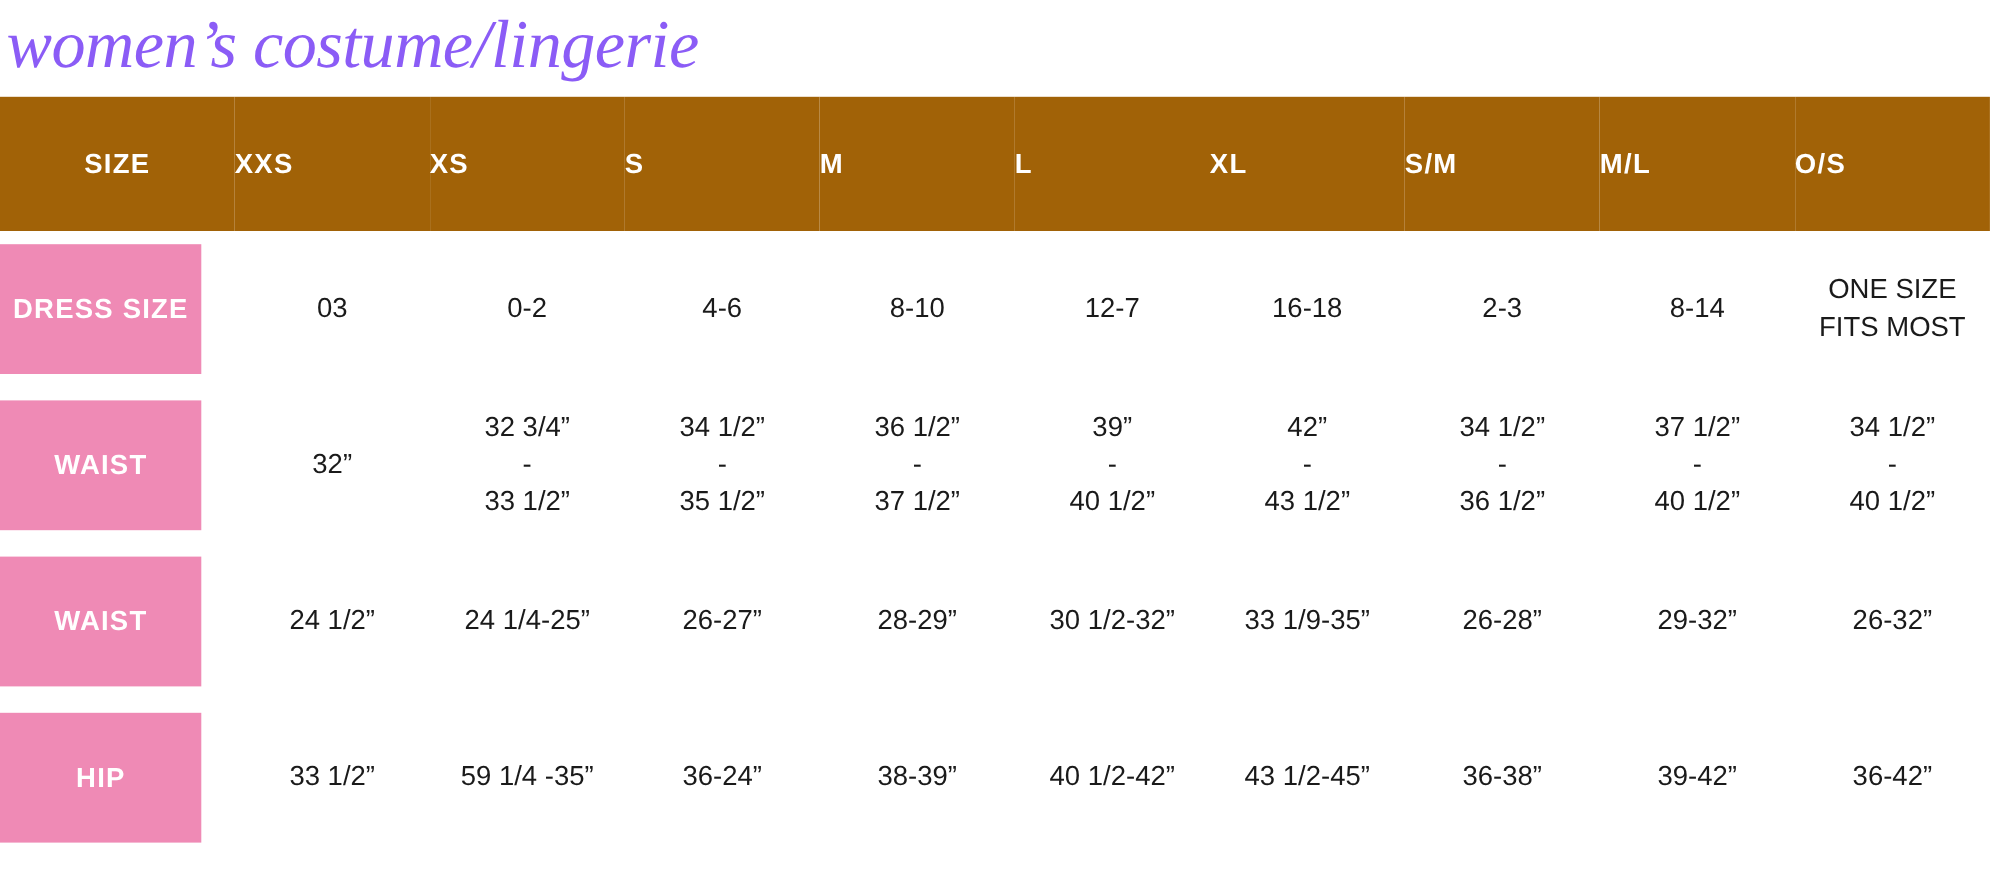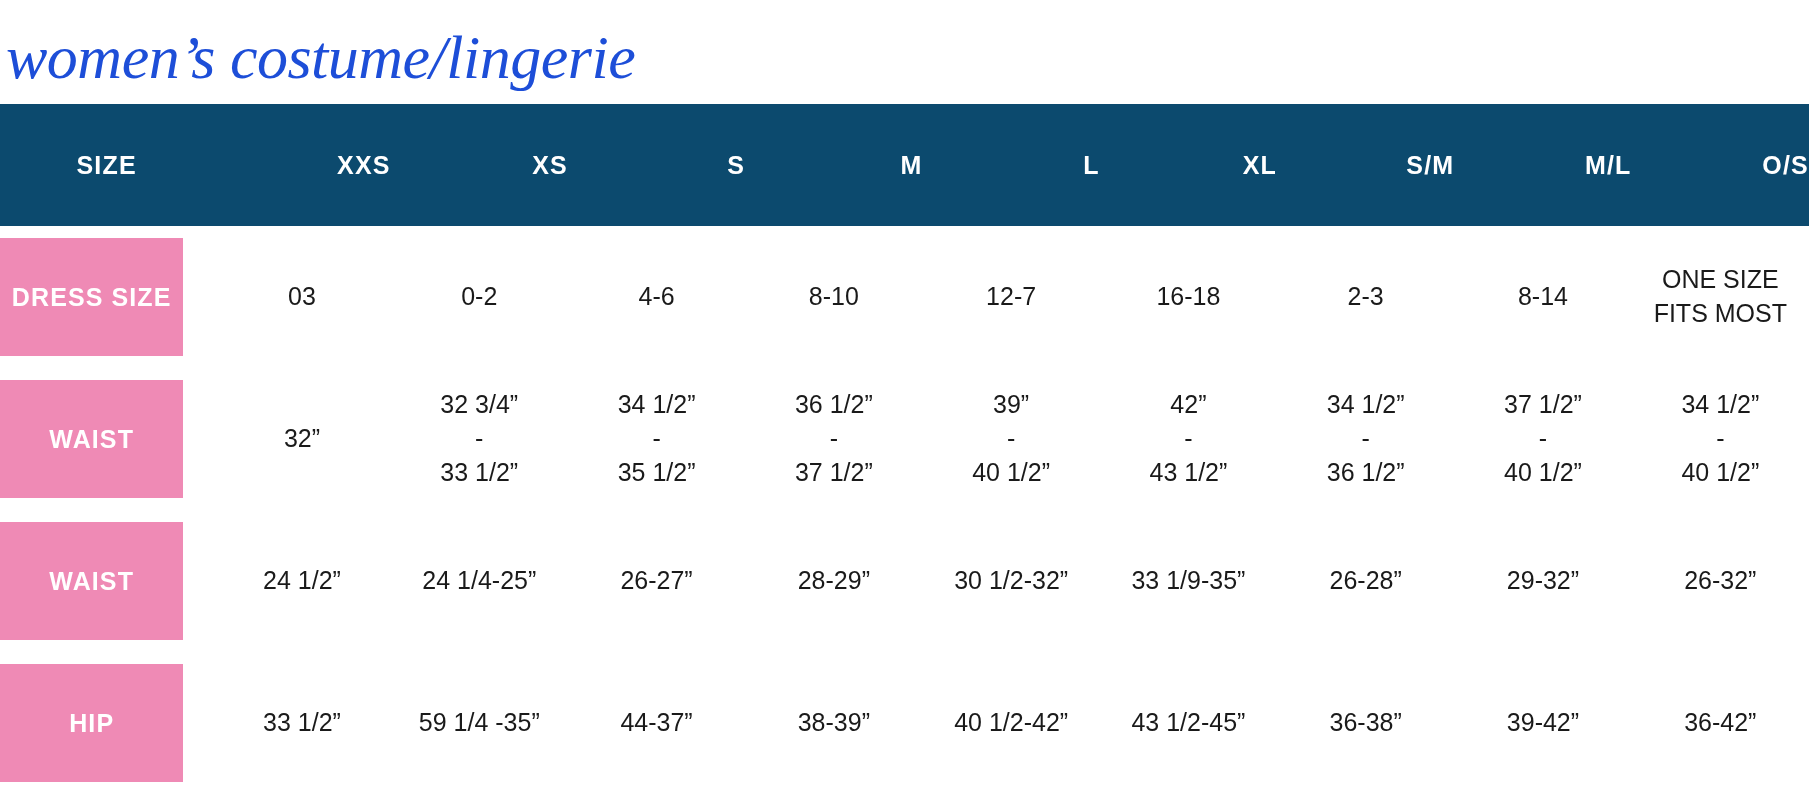--- a/index.html
+++ b/index.html
@@ -17,45 +17,45 @@
     position: relative;
     width: 1809px;
     height: 800px;
     background: #ffffff;
   }
   .title {
     font-family: "Liberation Serif", serif;
     font-style: italic;
     font-size: 62px;
     line-height: 1;
-    color: #1d4ed8;
-    padding: 26px 0 0 6px;
+    color: #8b5cf6;
+    padding: 10px 0 0 6px;
     letter-spacing: -0.5px;
     white-space: nowrap;
   }
   table.size-chart {
     border-collapse: collapse;
     width: 1809px;
     table-layout: fixed;
     margin-top: 16px;
   }
   table.size-chart col.label-col { width: 207px; }
   table.size-chart col.data-col { width: 172px; }
 
   thead tr.header-row {
-    background: #0c4a6e;
+    background: #a16207;
   }
   thead th {
     color: #ffffff;
     font-size: 25px;
     font-weight: bold;
     letter-spacing: 1.2px;
     height: 122px;
     vertical-align: middle;
-    text-align: right;
+    text-align: left;
     padding: 0;
   }
   thead th.size-header {
     text-align: center;
   }
 
   tbody tr {
     height: 142px;
   }
   tbody td.row-label {
@@ -195,21 +195,21 @@
         <td class="cell">29-32”</td>
         <td class="cell">26-32”</td>
       </tr>
 
       <tr>
         <td class="row-label">
           <span class="label-box">HIP</span>
         </td>
         <td class="cell">33 1/2”</td>
         <td class="cell">59 1/4 -35”</td>
-        <td class="cell">44-37”</td>
+        <td class="cell">36-24”</td>
         <td class="cell">38-39”</td>
         <td class="cell">40 1/2-42”</td>
         <td class="cell">43 1/2-45”</td>
         <td class="cell">36-38”</td>
         <td class="cell">39-42”</td>
         <td class="cell">36-42”</td>
       </tr>
 
     </tbody>
   </table>

